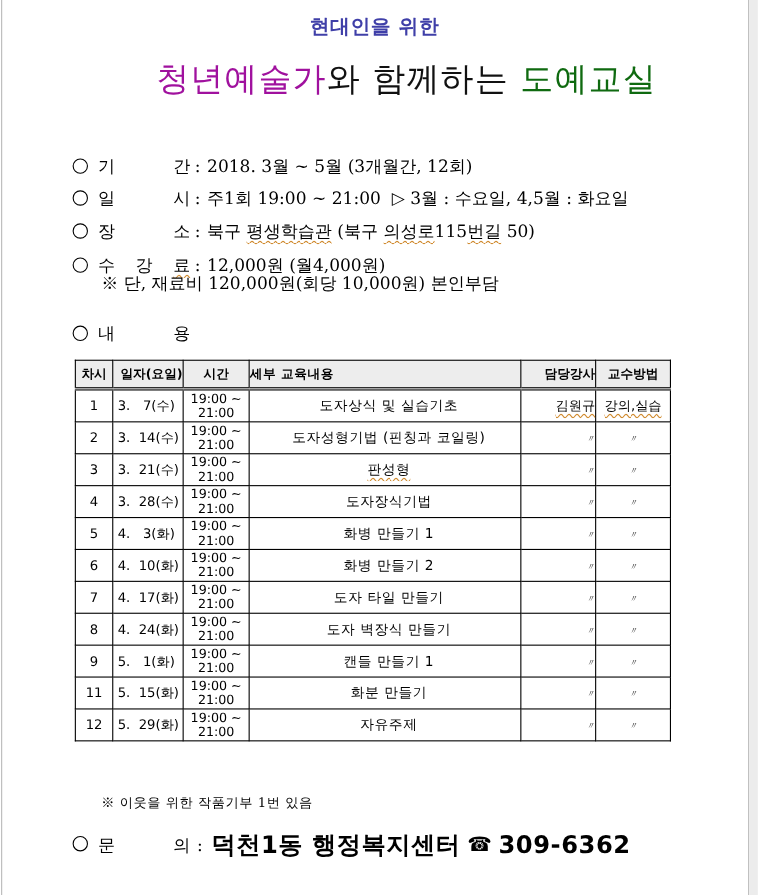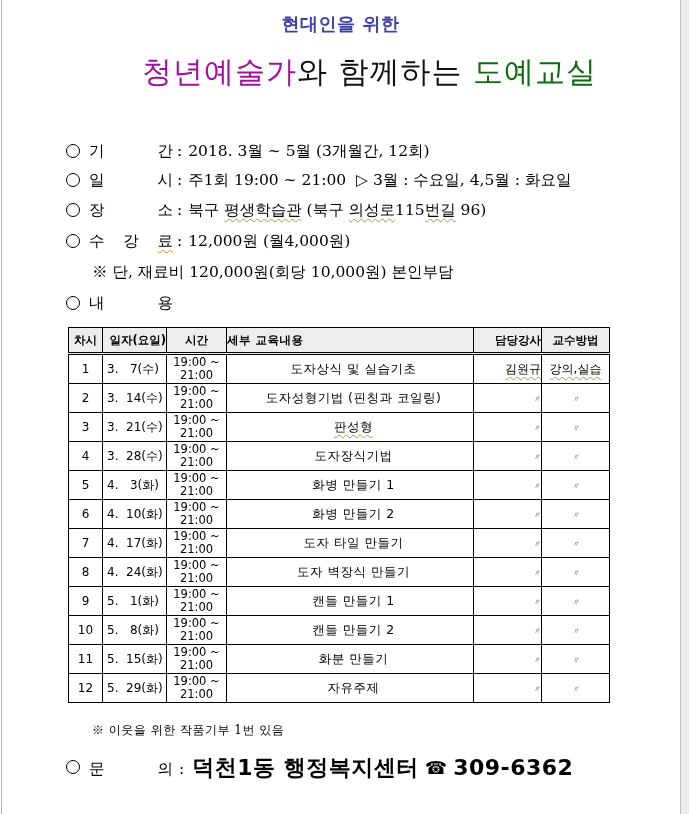--- a/index.html
+++ b/index.html
@@ -87,32 +87,32 @@
   <span class="bullet"></span><span class="lbl-spread">
       <span>일</span>
       <span>시</span>
     </span><span class="colon">:</span><span style="white-space:pre;text-align:center;">주1회 19:00 ~ 21:00  ▷ 3월 : 수요일, 4,5월 : 화요일</span>
 </div>
 
 <div class="info" style="top:200px;">
   <span class="bullet"></span><span class="lbl-spread">
       <span>장</span>
       <span>소</span>
-    </span><span class="colon">:</span><span style="white-space:pre;"><span>북구 </span><span class="squiggle">평생학습관</span><span> (북구 </span><span class="squiggle">의성로</span><span>115</span><span class="squiggle">번길</span><span> 96)</span></span>
+    </span><span class="colon">:</span><span style="white-space:pre;"><span>북구 </span><span class="squiggle">평생학습관</span><span> (북구 </span><span class="squiggle">의성로</span><span>115</span><span class="squiggle">번길</span><span> 50)</span></span>
 </div>
 
 <div class="info" style="top:231px;">
   <span class="bullet"></span><span class="lbl-spread">
       <span>수</span>
       <span>강</span>
       <span class="squiggle">료</span>
     </span><span class="colon">:</span><span>12,000원 (월4,000원)</span>
 </div>
 
-<div class="note" style="top:262px;">※ 단, 재료비 120,000원(회당 10,000원) 본인부담</div>
+<div class="note" style="top:248px;">※ 단, 재료비 120,000원(회당 10,000원) 본인부담</div>
 
 <div class="info" style="top:293px;">
   <span class="bullet"></span><span class="lbl-spread">
       <span>내</span>
       <span>용</span>
     </span>
 </div>
 
 <table class="sched">
   <thead>
@@ -192,28 +192,20 @@
     </tr>
     <tr>
       <td class="c-no">9</td>
       <td class="c-date">5.   1(화)</td>
       <td class="c-time"><span>19:00 ~</span><br><span>21:00</span></td>
       <td class="c-content">캔들 만들기 1</td>
       <td class="c-inst"><span class="ditto">〃</span></td>
       <td class="c-method"><span class="ditto">〃</span></td>
     </tr>
     <tr>
-      <td class="c-no">10</td>
-      <td class="c-date">5.   8(화)</td>
-      <td class="c-time"><span>19:00 ~</span><br><span>21:00</span></td>
-      <td class="c-content">캔들 만들기 2</td>
-      <td class="c-inst"><span class="ditto">〃</span></td>
-      <td class="c-method"><span class="ditto">〃</span></td>
-    </tr>
-    <tr>
       <td class="c-no">11</td>
       <td class="c-date">5.  15(화)</td>
       <td class="c-time"><span>19:00 ~</span><br><span>21:00</span></td>
       <td class="c-content">화분 만들기</td>
       <td class="c-inst"><span class="ditto">〃</span></td>
       <td class="c-method"><span class="ditto">〃</span></td>
     </tr>
     <tr>
       <td class="c-no">12</td>
       <td class="c-date">5.  29(화)</td>

